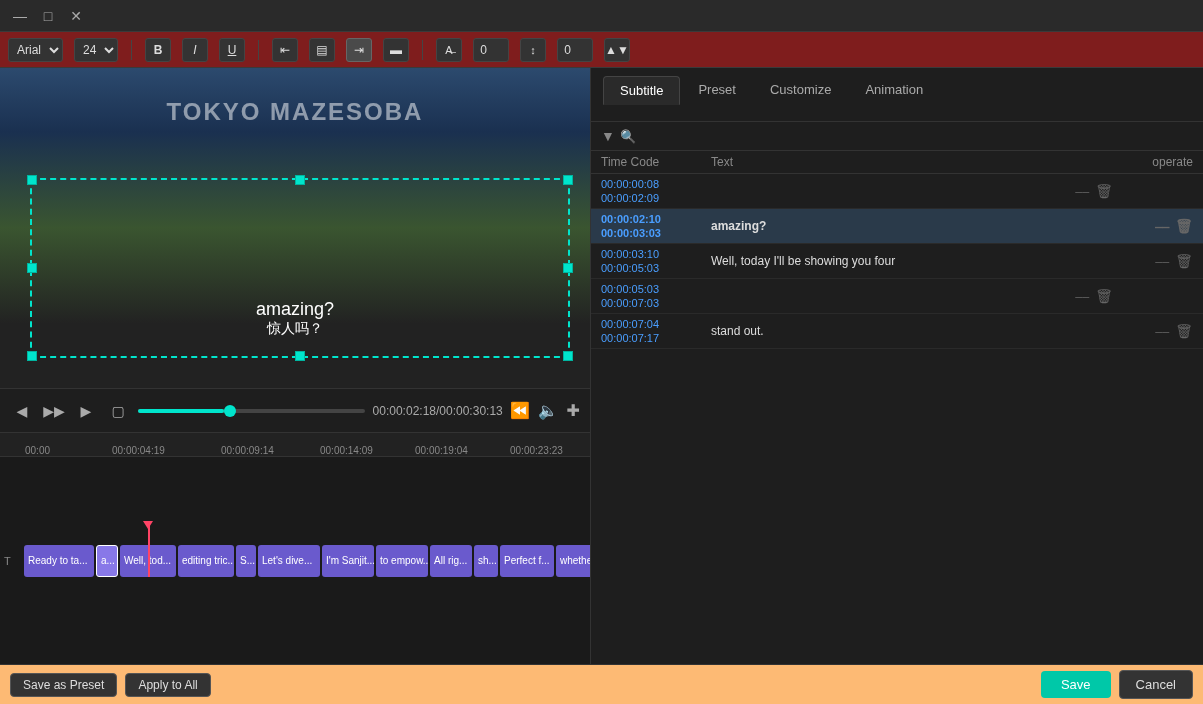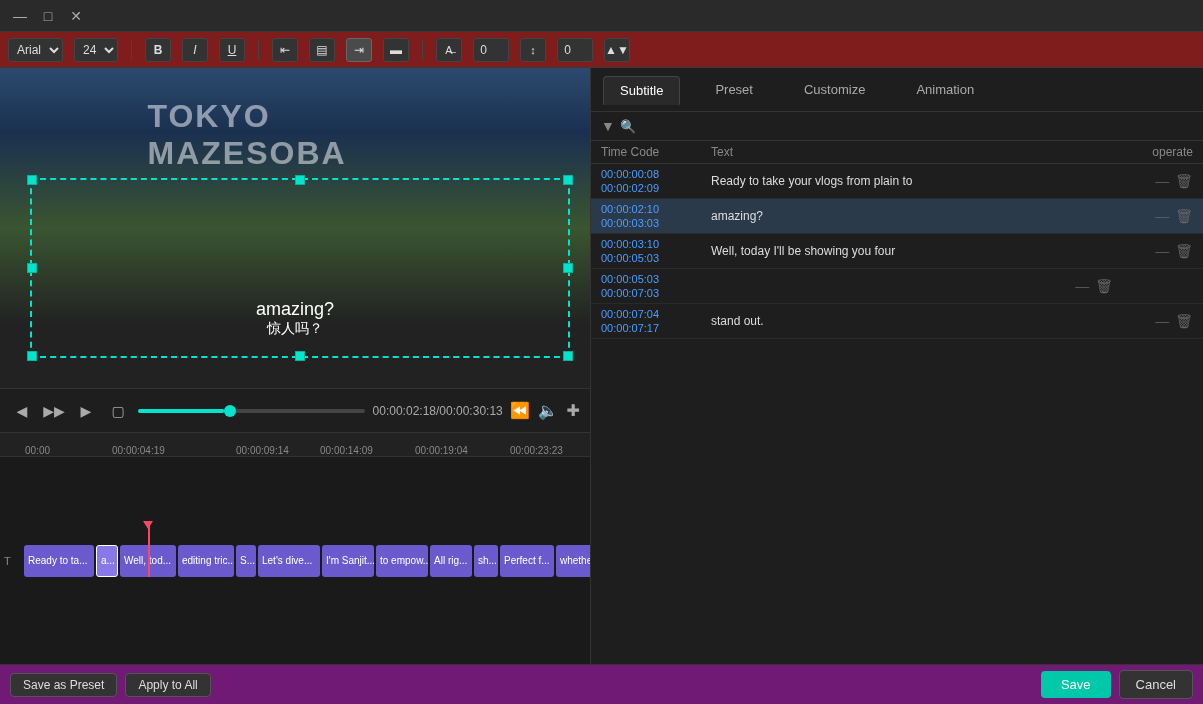--- a/index.html
+++ b/index.html
@@ -295,22 +295,22 @@
       display: flex;
       flex-direction: column;
       border-left: 1px solid #333;
     }
 
     
     #tabs {
       display: flex;
       background: #1e1e1e;
       border-bottom: 1px solid #333;
-      padding: 8px 12px 6px;
-      gap: 19px;
+      padding: 8px 12px 16px;
+      gap: 2px;
     }
     .tab {
       padding: 6px 16px;
       cursor: pointer;
       border-radius: 4px 4px 0 0;
       font-size: 13px;
       color: #aaa;
     }
     .tab.active {
       background: #2a2a2a;
@@ -358,21 +358,21 @@
       position: sticky;
       top: 0;
     }
     .subtitle-row {
       display: grid;
       grid-template-columns: 110px 1fr 80px;
       padding: 4px 10px;
       border-bottom: 1px solid #2a2a2a;
       cursor: pointer;
     }
-    .subtitle-row.selected { background: #2a3a4a; }
+    .subtitle-row.selected { background: #2a3a4a; font-weight: bold; }
     .row-time {
       display: flex;
       flex-direction: column;
       gap: 2px;
     }
     .time-code {
       font-size: 11px;
       color: #4a9eff;
     }
     .row-text {
@@ -389,21 +389,21 @@
     }
     .op-btn {
       color: #666;
       cursor: pointer;
       font-size: 14px;
     }
 
     
     #bottom-bar {
       height: 40px;
-      background: #701a75;
+      background: #fdba74;
       border-top: 1px solid #333;
       display: flex;
       align-items: center;
       padding: 0 10px;
       gap: 8px;
     }
     .bottom-btn {
       background: #333;
       border: 1px solid #555;
       color: #ddd;
@@ -474,21 +474,21 @@
 
 <div id="main">
 
   <div id="left-panel">
 
     <div id="video-area">
       <div id="video-bg">
 
         <div style="position:absolute;top:0;left:0;right:0;bottom:0;background:linear-gradient(to bottom, #2c4a6e 0%, #1a3050 20%, #3a5530 50%, #222 80%);"></div>
 
-        <div style="position:absolute;top:30px;left:50%;transform:translateX(-50%);font-size:32px;font-weight:bold;color:rgba(255,255,255,0.5);letter-spacing:2px;">TOKYO MAZESOBA</div>
+        <div style="position:absolute;top:30px;left:50%;transform:translateX(-50%);font-size:24px;font-weight:bold;color:rgba(255,255,255,0.5);letter-spacing:2px;">TOKYO MAZESOBA</div>
 
         <div class="selection-box">
           <div class="handle" style="top:-5px;left:-5px;"></div>
           <div class="handle" style="top:-5px;left:50%;margin-left:-5px;"></div>
           <div class="handle" style="top:-5px;right:-5px;"></div>
           <div class="handle" style="top:50%;left:-5px;margin-top:-5px;"></div>
           <div class="handle" style="top:50%;right:-5px;margin-top:-5px;"></div>
           <div class="handle" style="bottom:-5px;left:-5px;"></div>
           <div class="handle" style="bottom:-5px;left:50%;margin-left:-5px;"></div>
           <div class="handle" style="bottom:-5px;right:-5px;"></div>
@@ -515,21 +515,21 @@
       </span>
       <div class="ctrl-icon-btn">⏪</div>
       <div class="ctrl-icon-btn">🔈</div>
       <div class="ctrl-icon-btn">✚</div>
     </div>
 
     <div id="timeline">
       <div id="timeline-ruler">
         <span class="ruler-mark" style="left:25px">00:00</span>
         <span class="ruler-mark" style="left:112px">00:00:04:19</span>
-        <span class="ruler-mark" style="left:236px">00:00:09:14</span>
+        <span class="ruler-mark" style="left:221px">00:00:09:14</span>
         <span class="ruler-mark" style="left:320px">00:00:14:09</span>
         <span class="ruler-mark" style="left:415px">00:00:19:04</span>
         <span class="ruler-mark" style="left:510px">00:00:23:23</span>
 
       </div>
       <div id="timeline-track">
         <div class="track-label">T</div>
         <div id="timeline-clips" style="position:relative;flex:1;display:flex;align-items:center;gap:2px;text-align:center;">
 
           <div class="playhead-triangle" style="position:absolute;top:-24px;left:119px;"></div>
@@ -574,21 +574,20 @@
       <div style="text-align:right">operate</div>
     </div>
 
     <div id="subtitle-table">
 
       <div class="subtitle-row">
         <div class="row-time">
           <span class="time-code">00:00:00:08</span>
           <span class="time-code">00:00:02:09</span>
         </div>
-        <div class="row-text">Ready to take your vlogs from plain to</div>
         <div class="row-ops">
           <span class="op-btn">⎯⎯</span>
           <span class="op-btn">🗑</span>
         </div>
       </div>
 
       <div class="subtitle-row selected">
         <div class="row-time">
           <span class="time-code">00:00:02:10</span>
           <span class="time-code">00:00:03:03</span>

